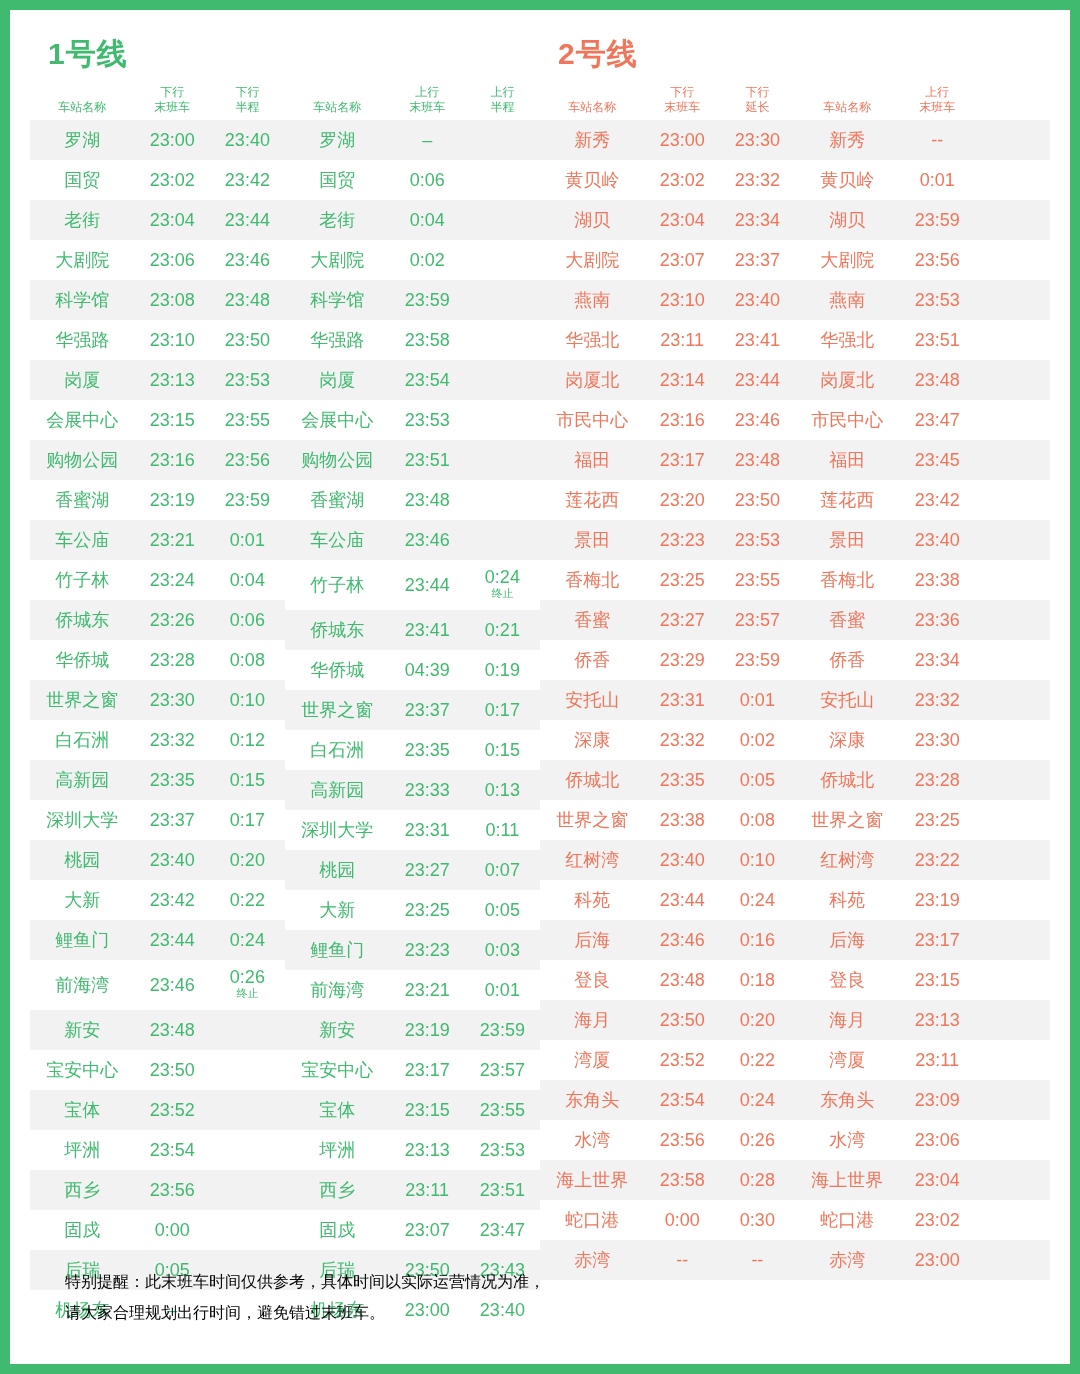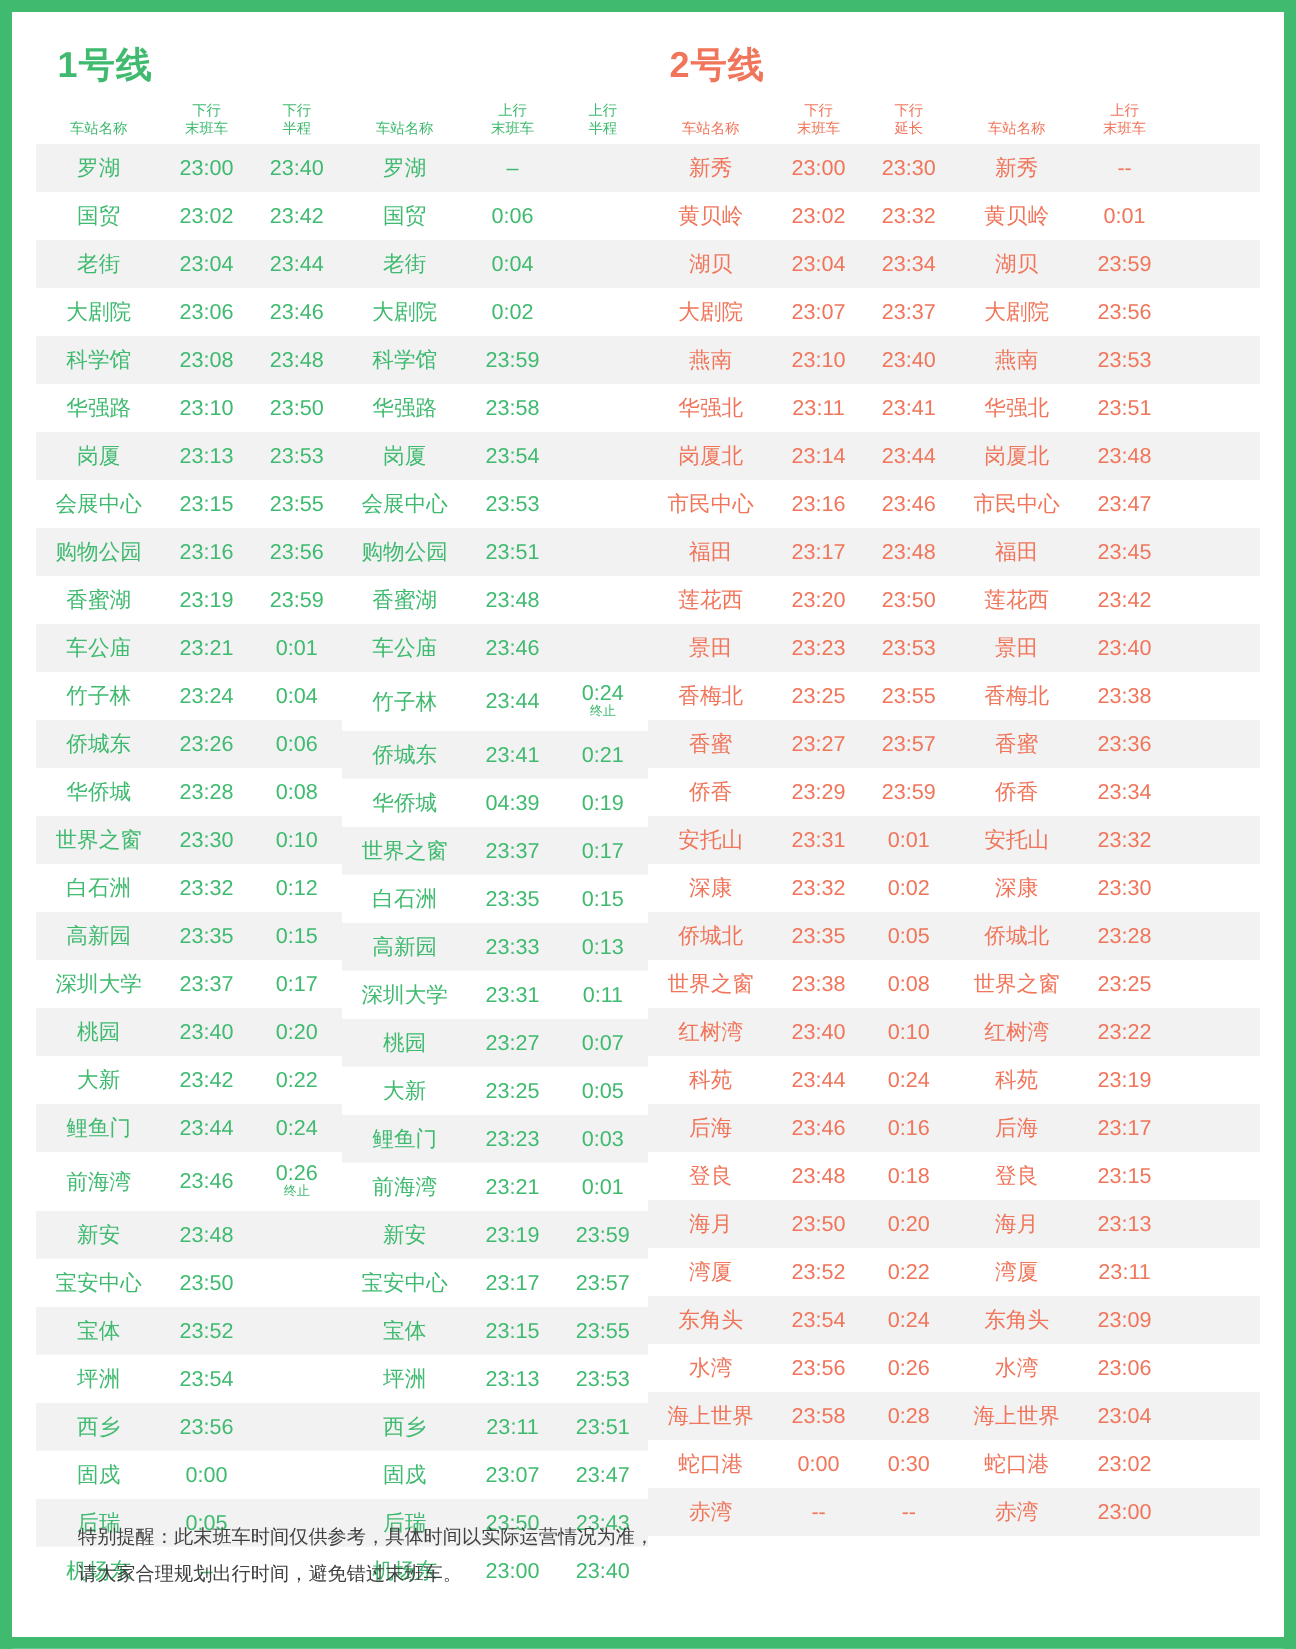--- a/index.html
+++ b/index.html
@@ -98,21 +98,21 @@
     line-height: 1;
     margin-top: 1px;
   }
   .cell-stack { display: inline-block; line-height: 1.05; }
 
   .note {
     position: absolute;
     left: 55px;
     bottom: 36px;
     font-size: 16px;
-    color: #404040;
+    color: #000000;
     line-height: 1.9;
   }
   .note div { white-space: nowrap; }
 </style>
 </head>
 <body>
 
 <div class="page-border-top"></div>
 <div class="page-border-bottom"></div>
 <div class="page-border-left"></div>

